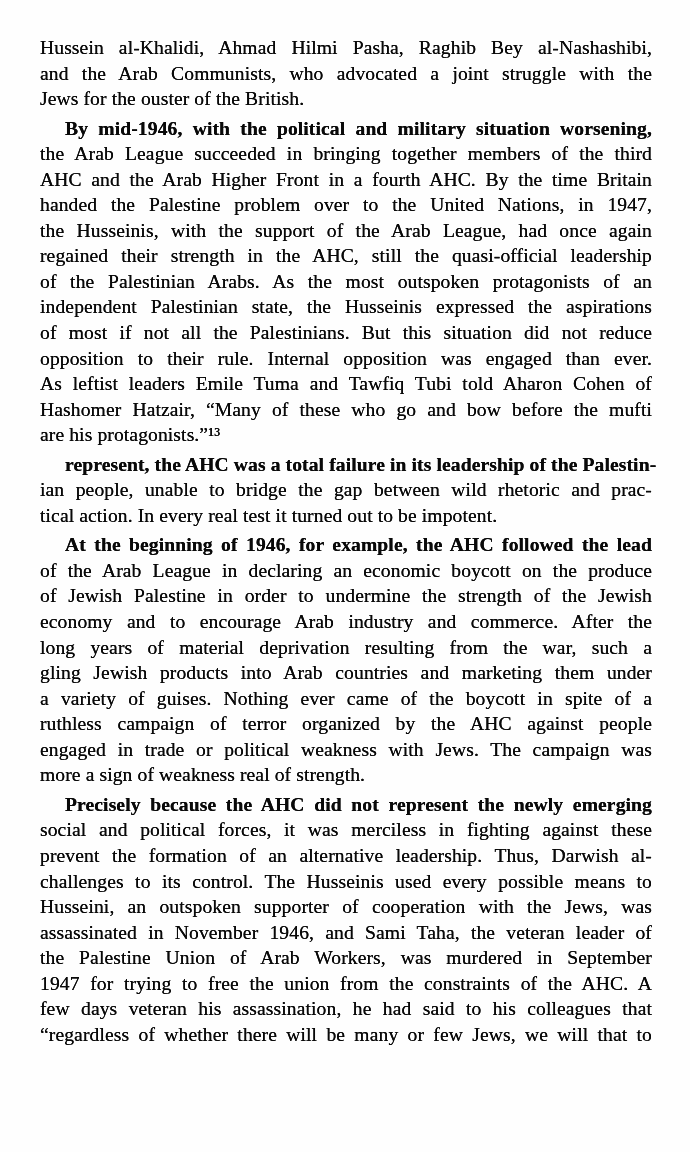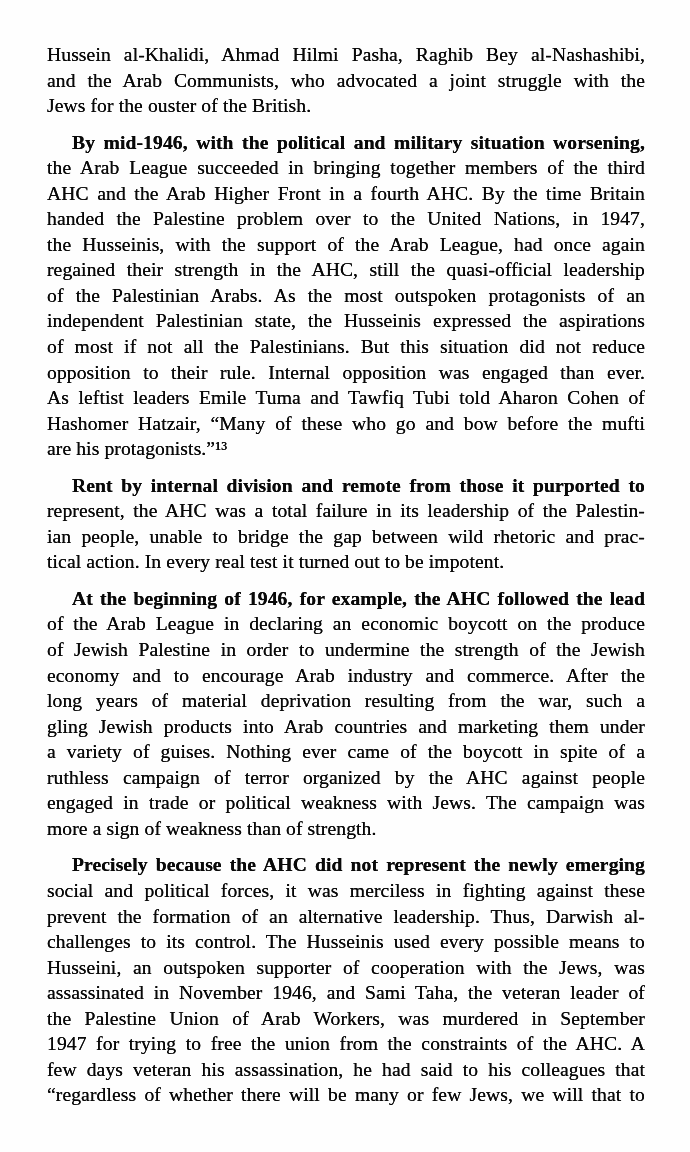--- a/index.html
+++ b/index.html
@@ -16,21 +16,21 @@
     font-family: "Liberation Serif", "DejaVu Serif", serif;
     color: #090909;
   }
   .text-column {
     position: absolute;
     left: 36px;
     top: 31px;
     width: 620px;
   }
   .para {
-    margin: 11px;
+    margin: 4px;
     padding: 0;
   }
   .line {
     font-size: 19.6px;
     line-height: 25.55px;
     white-space: nowrap;
     text-align: justify;
     text-align-last: justify;
     letter-spacing: 0.1px;
     
@@ -63,36 +63,35 @@
         <div class="line">regained their strength in the AHC, still the quasi-official leadership</div>
         <div class="line">of the Palestinian Arabs. As the most outspoken protagonists of an</div>
         <div class="line">independent Palestinian state, the Husseinis expressed the aspirations</div>
         <div class="line">of most if not all the Palestinians. But this situation did not reduce</div>
         <div class="line">opposition to their rule. Internal opposition was engaged than ever.</div>
         <div class="line">As leftist leaders Emile Tuma and Tawfiq Tubi told Aharon Cohen of</div>
         <div class="line">Hashomer Hatzair, “Many of these who go and bow before the mufti</div>
         <div class="line flush">are his protagonists.”¹³</div>
       </div>
       <div class="para indent">
-        <div class="line">Rent by internal division and remote from those it purported to</div>
         <div class="line">represent, the AHC was a total failure in its leadership of the Palestin-</div>
         <div class="line">ian people, unable to bridge the gap between wild rhetoric and prac-</div>
         <div class="line flush">tical action. In every real test it turned out to be impotent.</div>
       </div>
       <div class="para indent">
         <div class="line">At the beginning of 1946, for example, the AHC followed the lead</div>
         <div class="line">of the Arab League in declaring an economic boycott on the produce</div>
         <div class="line">of Jewish Palestine in order to undermine the strength of the Jewish</div>
         <div class="line">economy and to encourage Arab industry and commerce. After the</div>
         <div class="line">long years of material deprivation resulting from the war, such a</div>
         <div class="line">gling Jewish products into Arab countries and marketing them under</div>
         <div class="line">a variety of guises. Nothing ever came of the boycott in spite of a</div>
         <div class="line">ruthless campaign of terror organized by the AHC against people</div>
         <div class="line">engaged in trade or political weakness with Jews. The campaign was</div>
-        <div class="line flush">more a sign of weakness than of strength.</div>
+        <div class="line flush">more a sign of weakness real of strength.</div>
       </div>
       <div class="para indent">
         <div class="line">Precisely because the AHC did not represent the newly emerging</div>
         <div class="line">social and political forces, it was merciless in fighting against these</div>
         <div class="line">prevent the formation of an alternative leadership. Thus, Darwish al-</div>
         <div class="line">challenges to its control. The Husseinis used every possible means to</div>
         <div class="line">Husseini, an outspoken supporter of cooperation with the Jews, was</div>
         <div class="line">assassinated in November 1946, and Sami Taha, the veteran leader of</div>
         <div class="line">the Palestine Union of Arab Workers, was murdered in September</div>
         <div class="line">1947 for trying to free the union from the constraints of the AHC. A</div>

